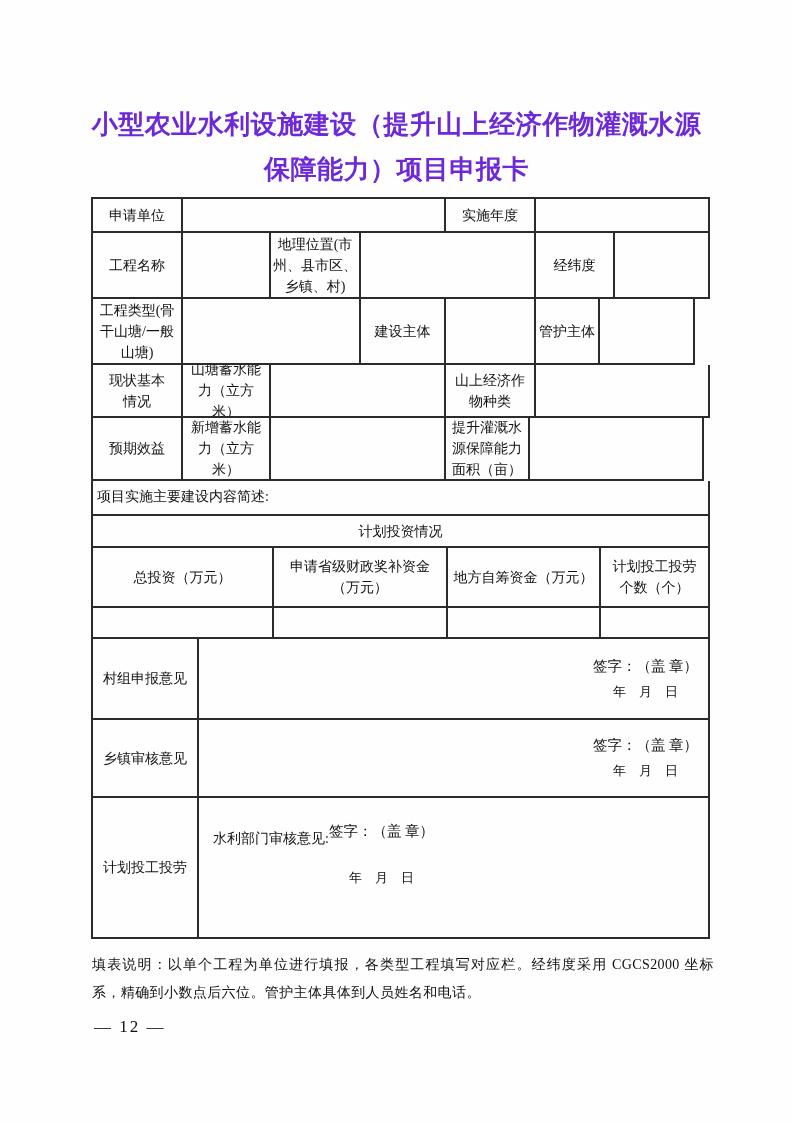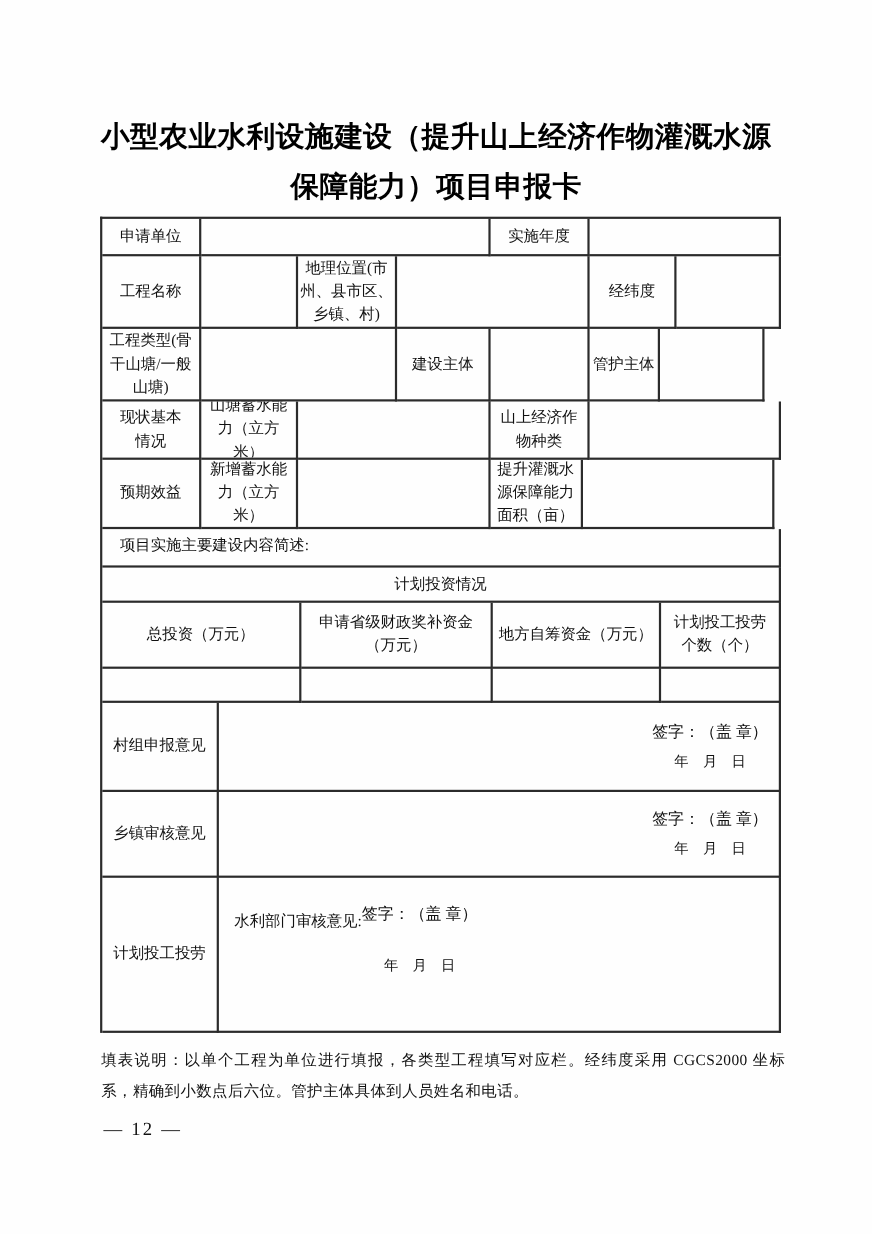--- a/index.html
+++ b/index.html
@@ -16,21 +16,21 @@
     background: #fefefe;
   }
   .doc-title {
     margin: 0;
     padding-top: 102px;
     text-align: center;
     font-size: 26px;
     font-weight: bold;
     line-height: 45px;
     letter-spacing: 0.5px;
-    color: #000000;
+    color: #6d28d9;
   }
   .form-table {
     margin: 5px 0 0 91px;
     width: 619px;
     border-top: 2px solid #2b2b2b;
     border-left: 2px solid #2b2b2b;
     box-sizing: border-box;
   }
   .row { display: flex; }
   .cell {
@@ -44,21 +44,21 @@
     font-size: 14px;
     line-height: 21px;
     white-space: pre-line;
     overflow: hidden;
     padding: 1px 2px;
   }
   .cell.topleft {
     align-items: flex-start;
     justify-content: flex-start;
     text-align: left;
-    padding: 5px 16px;
+    padding: 5px 4px;
   }
   .cell.signbox {
     flex-direction: column;
     align-items: flex-end;
     justify-content: center;
     text-align: right;
     padding-right: 10px;
   }
   .cell.reviewbox {
     align-items: stretch;

